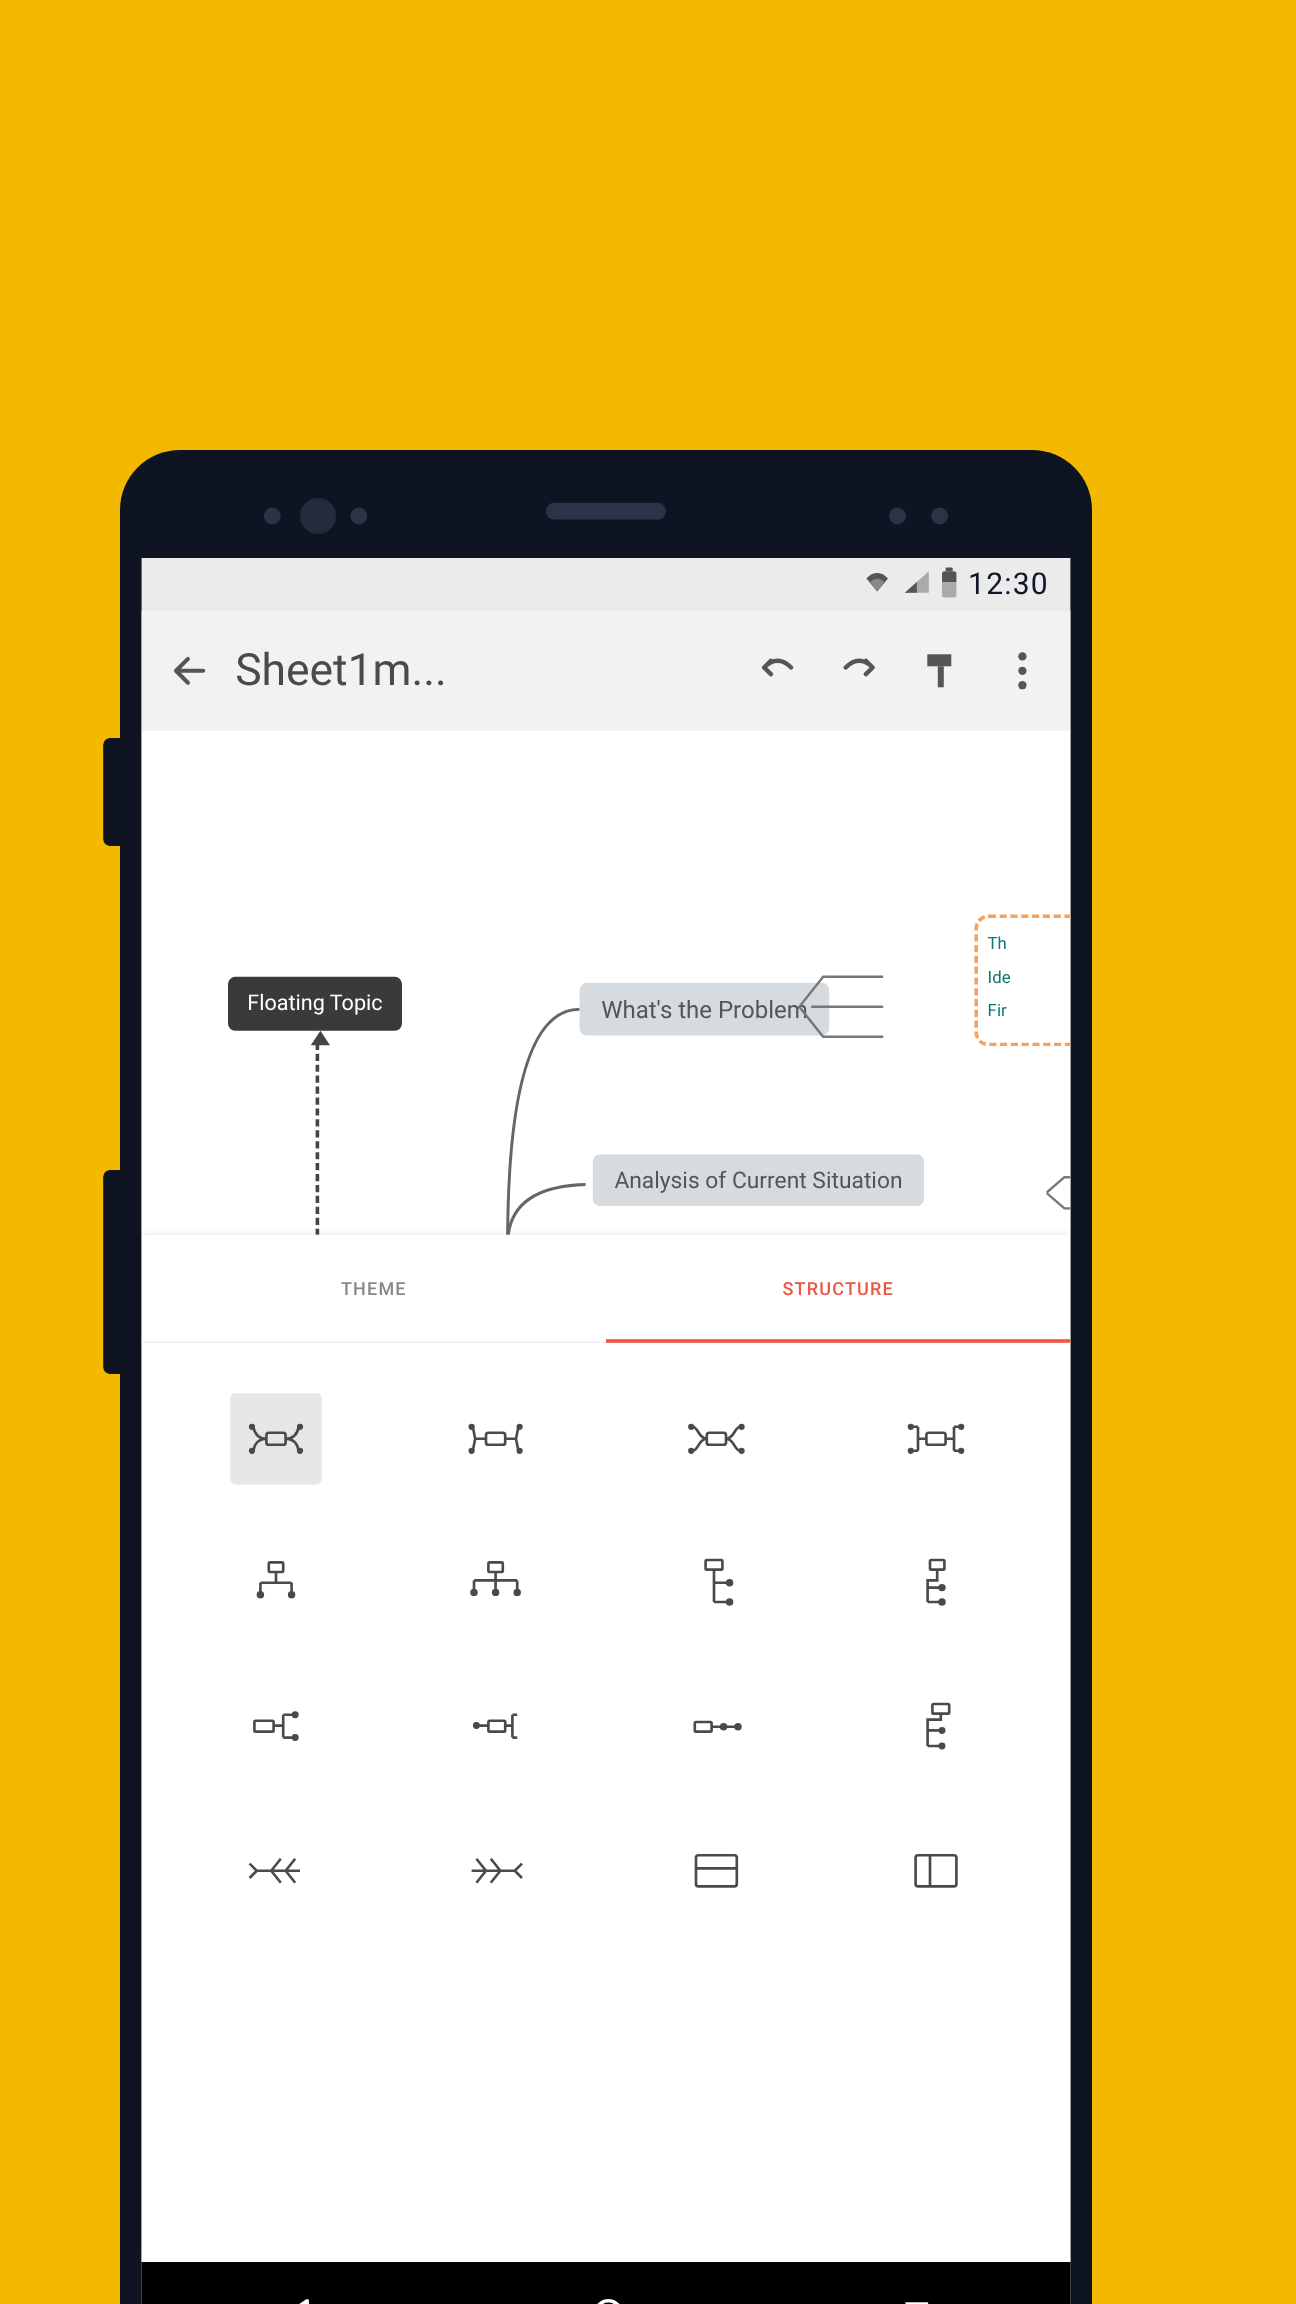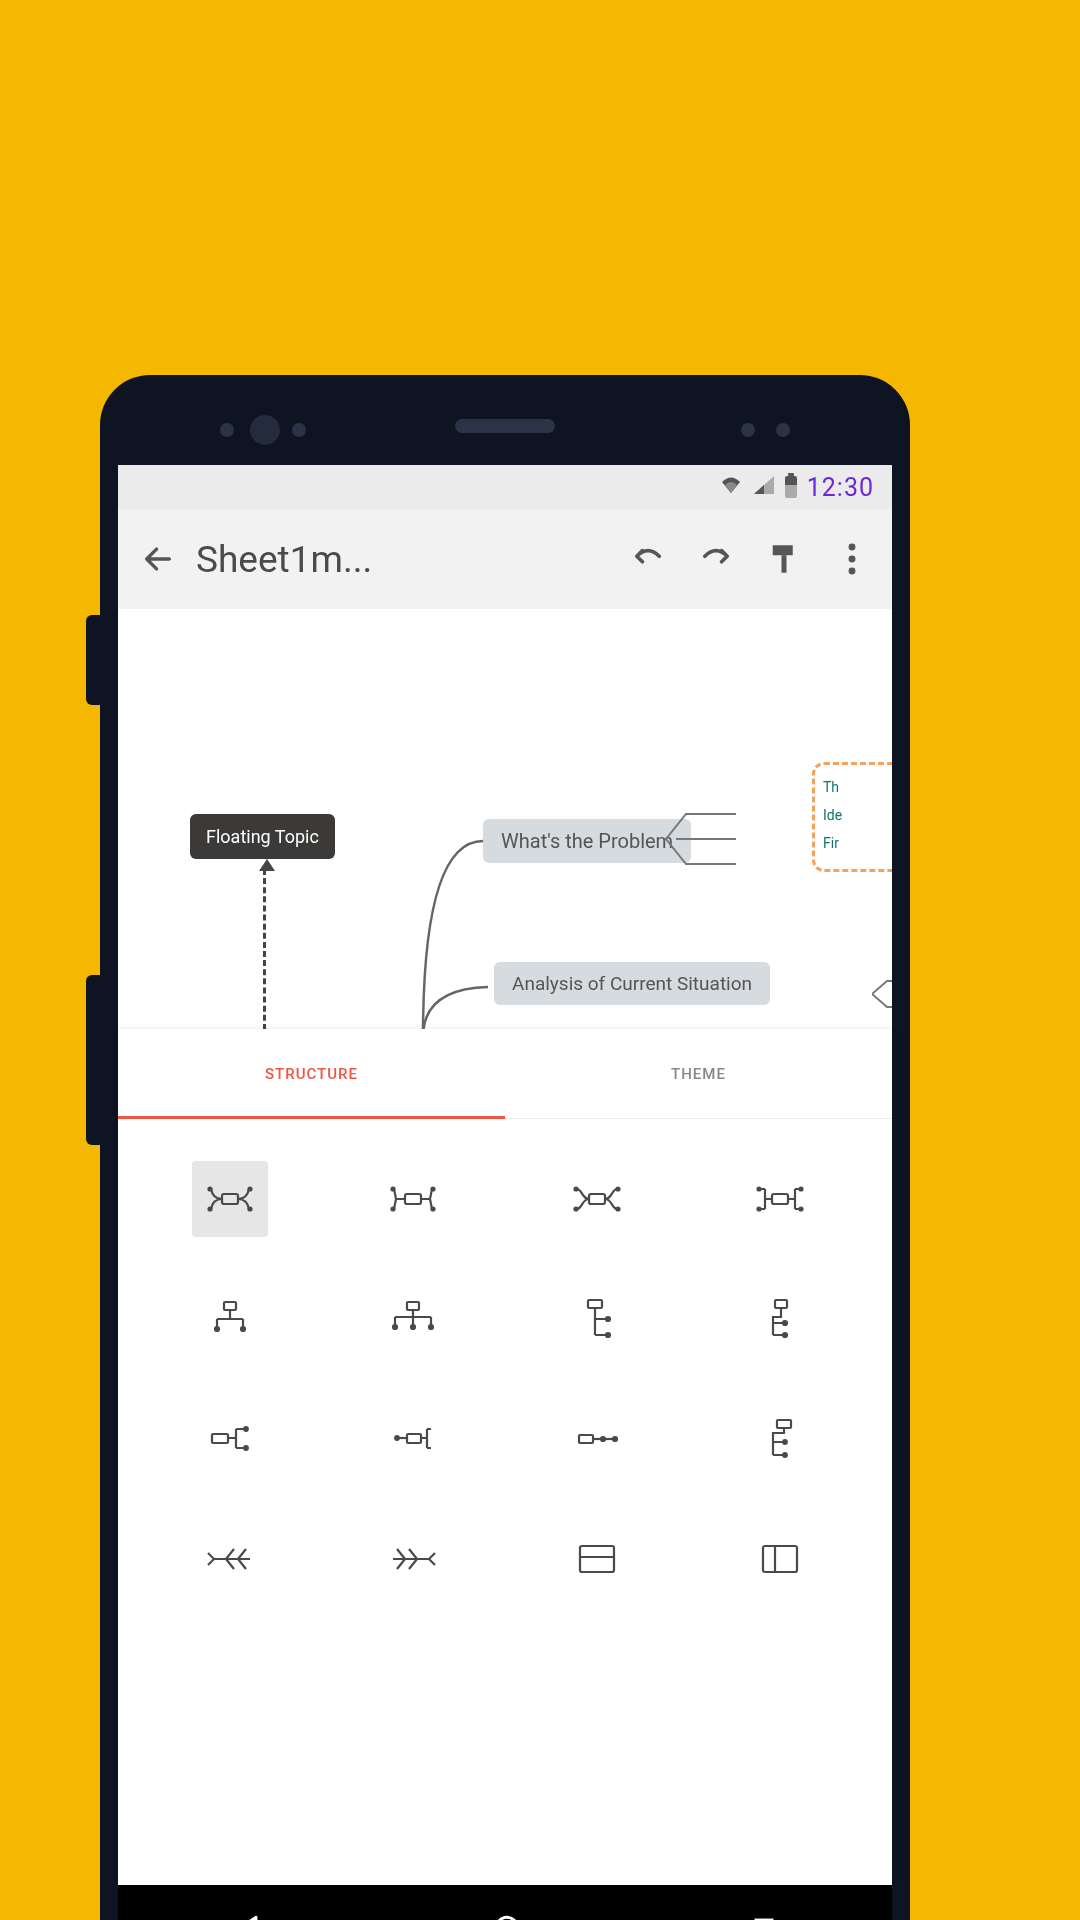--- a/index.html
+++ b/index.html
@@ -79,21 +79,21 @@
       padding: 0 18px;
       color: #555;
     }
     .bat-icon {
       width: 12px; height: 22px; background: linear-gradient(to bottom, #555 40%, #aaa 40%);
       position: relative; border-radius: 2px;
     }
     .bat-icon::before{
       content:""; position:absolute; top:-3px; left:3px; width:6px; height:3px; background:#555; border-radius:1px;
     }
-    .time-text { font-size: 25px; color:#6d28d9; font-weight: 400; letter-spacing: 1px;}
+    .time-text { font-size: 25px; color:#0f172a; font-weight: 400; letter-spacing: 1px;}
     
     .toolbar {
       height: 100px;
       background: #f2f2f2;
       display: flex;
       align-items: center;
       padding: 0 10px;
       gap: 8px;
       color: #5f5f5f;
     }
@@ -321,22 +321,22 @@
         <div>Fir</div>
       </div>
 
       <svg class="diamond-conn" width="40" height="30">
         <path d="M 0 15 L 15 2 L 40 2 M 0 15 L 15 28 L 40 28" stroke="#777" stroke-width="2" fill="none"></path>
       </svg>
     </div>
 
     <div class="panel">
       <div class="tabs">
+        <div class="tab">THEME</div>
         <div class="tab active">STRUCTURE</div>
-        <div class="tab">THEME</div>
       </div>
       <div class="structure-grid">
 
         <div class="struct-item si selected">
             <div class="icon-box">
               <svg width="50" height="36" viewBox="0 0 50 36">
                 <rect x="17" y="13" width="16" height="10" rx="2"></rect>
                 <path d="M17 18 Q8 18 6 8 M17 18 Q8 18 6 28 M33 18 Q42 18 44 8 M33 18 Q42 18 44 28"></path>
                 <circle cx="5" cy="8" r="1.5" fill="#4a4a4a"></circle>
                 <circle cx="5" cy="28" r="1.5" fill="#4a4a4a"></circle>

